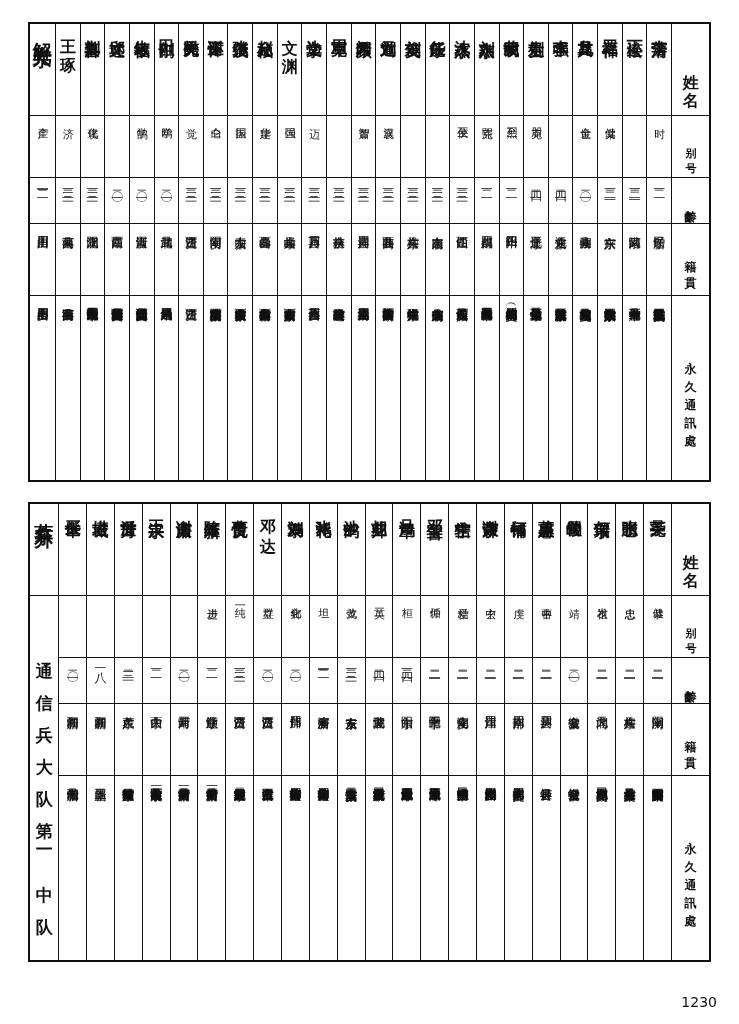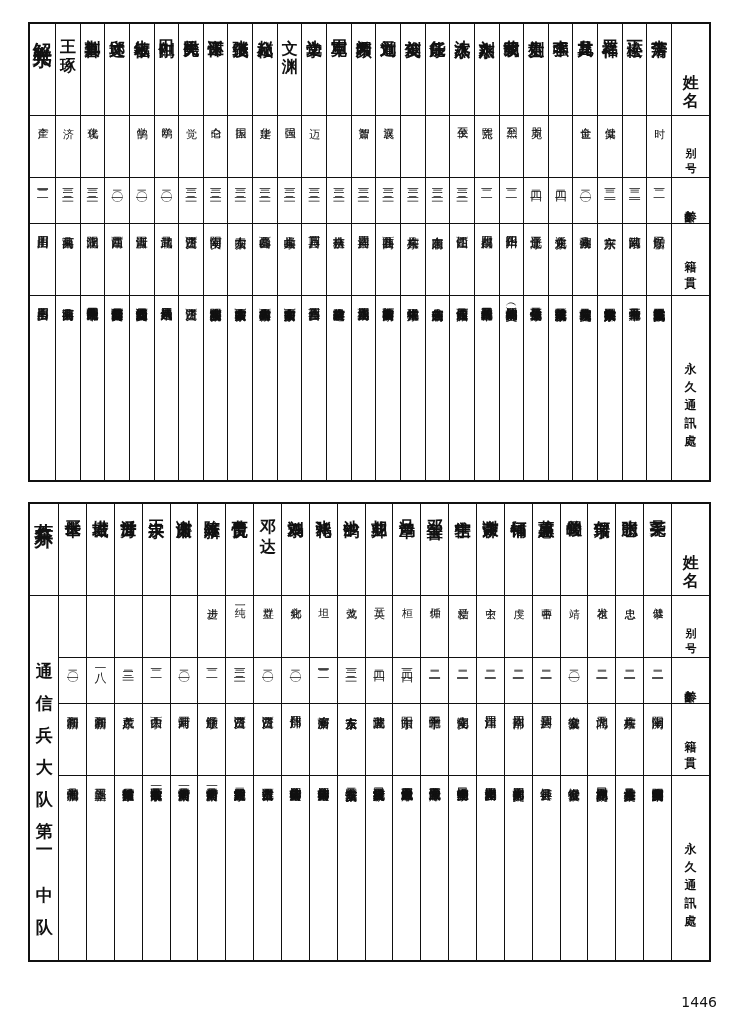--- a/index.html
+++ b/index.html
@@ -942,14 +942,14 @@
       <div class="col" style="width: 27.8696px;">
         <div class="cell r-name c-name bigname">
           <span class="v">蔡东升</span>
         </div>
         <div class="cell spanned" style="flex: 1 1 0%;">
           <span class="v">通 信 兵 大 队 第 一 中 队</span>
         </div>
       </div>
     </div>
 
-  <div class="pageno">1446</div>
+  <div class="pageno">1230</div>
 </div>
 
 </body></html>

